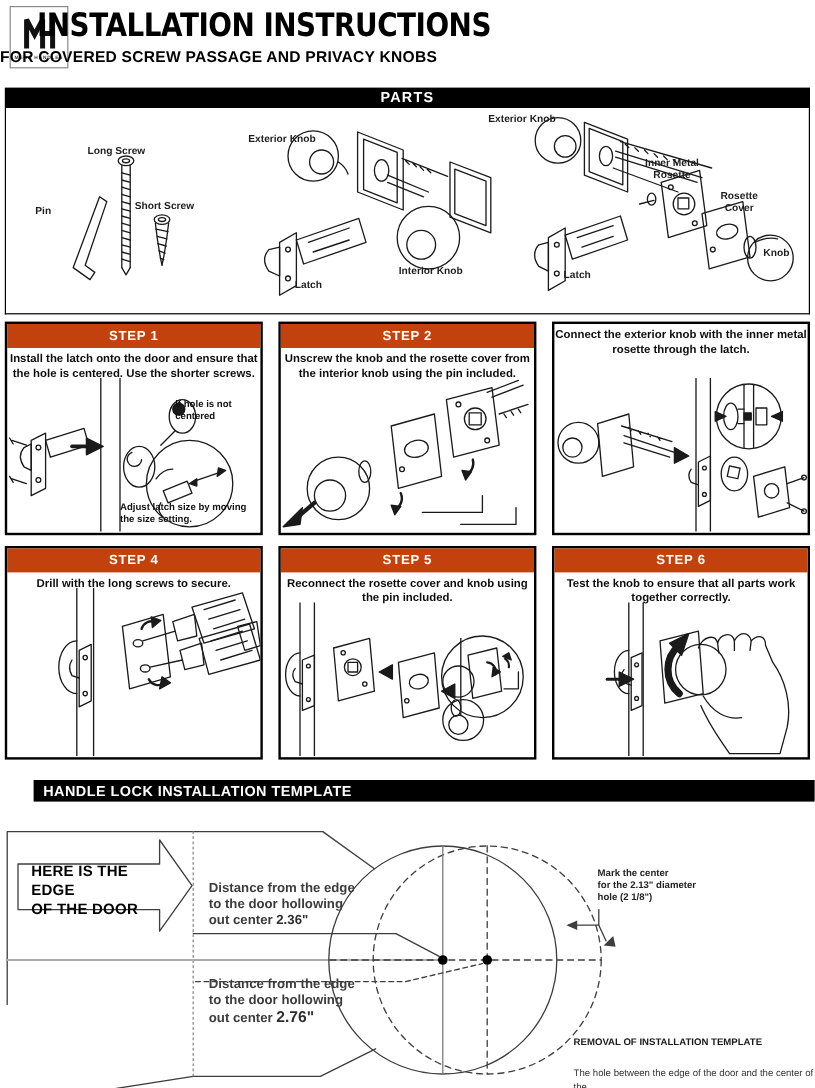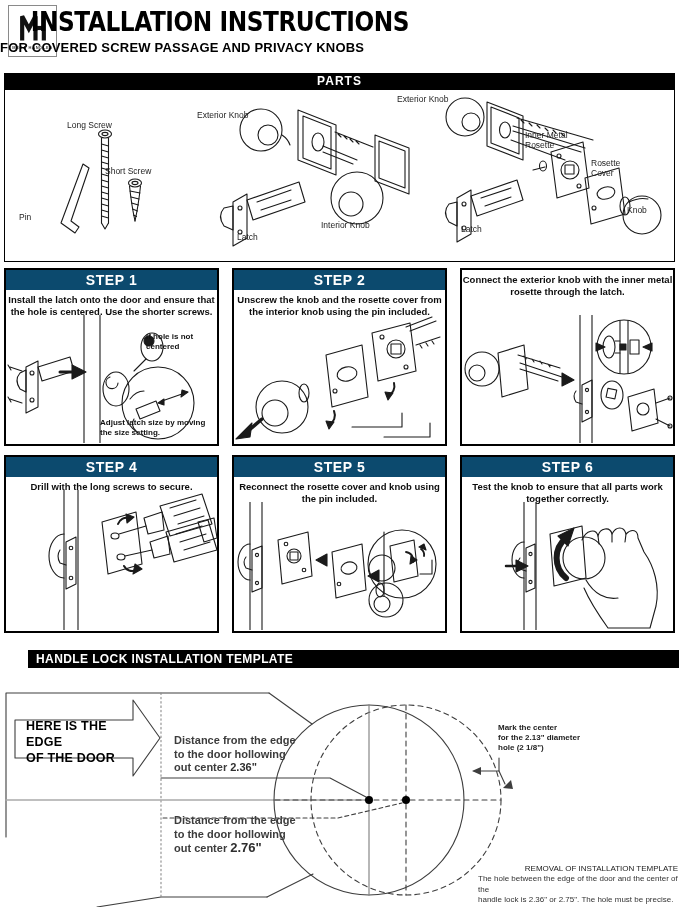--- a/index.html
+++ b/index.html
@@ -12,38 +12,38 @@
   .head-center{position:absolute;left:0;right:0;top:6px;text-align:left;}
   .title{display:inline-block;font-family:"DejaVu Sans",sans-serif;font-weight:900;font-size:27px;
          letter-spacing:-.5px;transform:scaleX(.86);transform-origin:center;white-space:nowrap;}
   .subtitle{font-weight:700;font-size:13px;letter-spacing:.2px;margin-top:3px;}
   
   .banner{position:absolute;background:#000;color:#fff;font-weight:800;font-size:12px;}
   .banner.parts{left:4px;top:73px;width:671px;height:17px;line-height:17px;text-align:center;letter-spacing:1px;}
   .banner.template{left:0;top:650px;width:679px;height:18px;line-height:18px;padding-left:8px;box-sizing:border-box;letter-spacing:.4px;margin-left:28px;}
   
   .parts-box{position:absolute;left:4px;top:90px;width:671px;height:172px;border:1px solid #000;border-top:none;box-sizing:border-box;}
-  .plabel{position:absolute;font-size:8.5px;font-weight:400;color:#1d1d1d;white-space:pre-line;line-height:10px;}
+  .plabel{position:absolute;font-size:8.5px;font-weight:700;color:#1d1d1d;text-align:center;white-space:pre-line;line-height:10px;}
   
   .step{position:absolute;width:215px;height:178px;border:2px solid #000;background:#fff;box-sizing:border-box;}
-  .step-header{height:20px;background:#0c4a6e;color:#fff;text-align:center;font-weight:800;font-size:14px;line-height:20px;letter-spacing:.6px;}
+  .step-header{height:20px;background:#c2410c;color:#fff;text-align:center;font-weight:800;font-size:11px;line-height:20px;letter-spacing:.6px;}
   .step-text{font-weight:700;font-size:9.5px;line-height:12px;text-align:center;padding-top:4px;white-space:pre-line;color:#0d0d0d;}
   .step-illo{position:absolute;left:0;bottom:1px;}
   .snote{position:absolute;font-size:8px;font-weight:700;text-align:left;line-height:9.5px;color:#111;}
   
   .template-area{position:absolute;left:0;top:668px;width:679px;height:239px;}
   .edge-label{position:absolute;left:26px;top:50px;width:116px;font-size:12.5px;font-weight:700;
               line-height:16px;letter-spacing:.2px;white-space:pre-line;}
   .dist{position:absolute;left:174px;font-size:11px;font-weight:700;color:#3c3c3c;line-height:13.5px;}
   .dist .val{font-weight:800;color:#2e2e2e;}
   .dist.d2 .val{font-size:13px;}
   .mark-center{position:absolute;left:498px;top:55px;font-size:8px;font-weight:700;line-height:10px;color:#222;white-space:pre-line;}
   .mark-thickness{position:absolute;left:8px;top:190px;font-size:8.5px;font-weight:600;line-height:11px;color:#222;white-space:pre-line;}
   .removal{position:absolute;left:478px;top:196px;width:200px;font-size:8px;color:#333;}
-  .removal .r-title{font-weight:400;text-align:right;color:#1a1a1a;margin-bottom:1px;}
+  .removal .r-title{font-weight:700;text-align:left;color:#1a1a1a;margin-bottom:17px;}
   .removal .r-body{line-height:10.5px;white-space:pre-line;}
 </style>
 </head>
 <body>
 
 <div class="page">
 
   <div class="logo">
     <svg width="30" height="32" viewBox="0 0 36 38">
       <g stroke="#111" stroke-width="5" fill="none">
@@ -137,21 +137,21 @@
           <ellipse cx="601" cy="103" rx="9" ry="6" transform="rotate(-14 601 103)"></ellipse>
           <circle cx="589" cy="118" r="2"></circle>
 
           <ellipse cx="620" cy="116" rx="5" ry="9"></ellipse>
           <circle cx="637" cy="125" r="19"></circle>
           <path d="M624,112 q10,-5 19,-3"></path>
         </g>
       </g>
     </svg>
     <div class="plabel" style="left:62px;top:30px;width:60px;">Long Screw</div>
-    <div class="plabel" style="left:14px;top:80px;width:34px;margin-top:42px;">Pin</div>
+    <div class="plabel" style="left:14px;top:80px;width:34px;">Pin</div>
     <div class="plabel" style="left:100px;top:76px;width:64px;">Short Screw</div>
     <div class="plabel" style="left:192px;top:20px;width:76px;">Exterior Knob</div>
     <div class="plabel" style="left:316px;top:130px;width:76px;">Interior Knob</div>
     <div class="plabel" style="left:232px;top:142px;width:40px;">Latch</div>
     <div class="plabel" style="left:392px;top:4px;width:76px;">Exterior Knob</div>
     <div class="plabel" style="left:520px;top:40px;width:70px;">Inner Metal
 Rosette</div>
     <div class="plabel" style="left:586px;top:68px;width:50px;">Rosette
 Cover</div>
     <div class="plabel" style="left:622px;top:115px;width:40px;">Knob</div>

